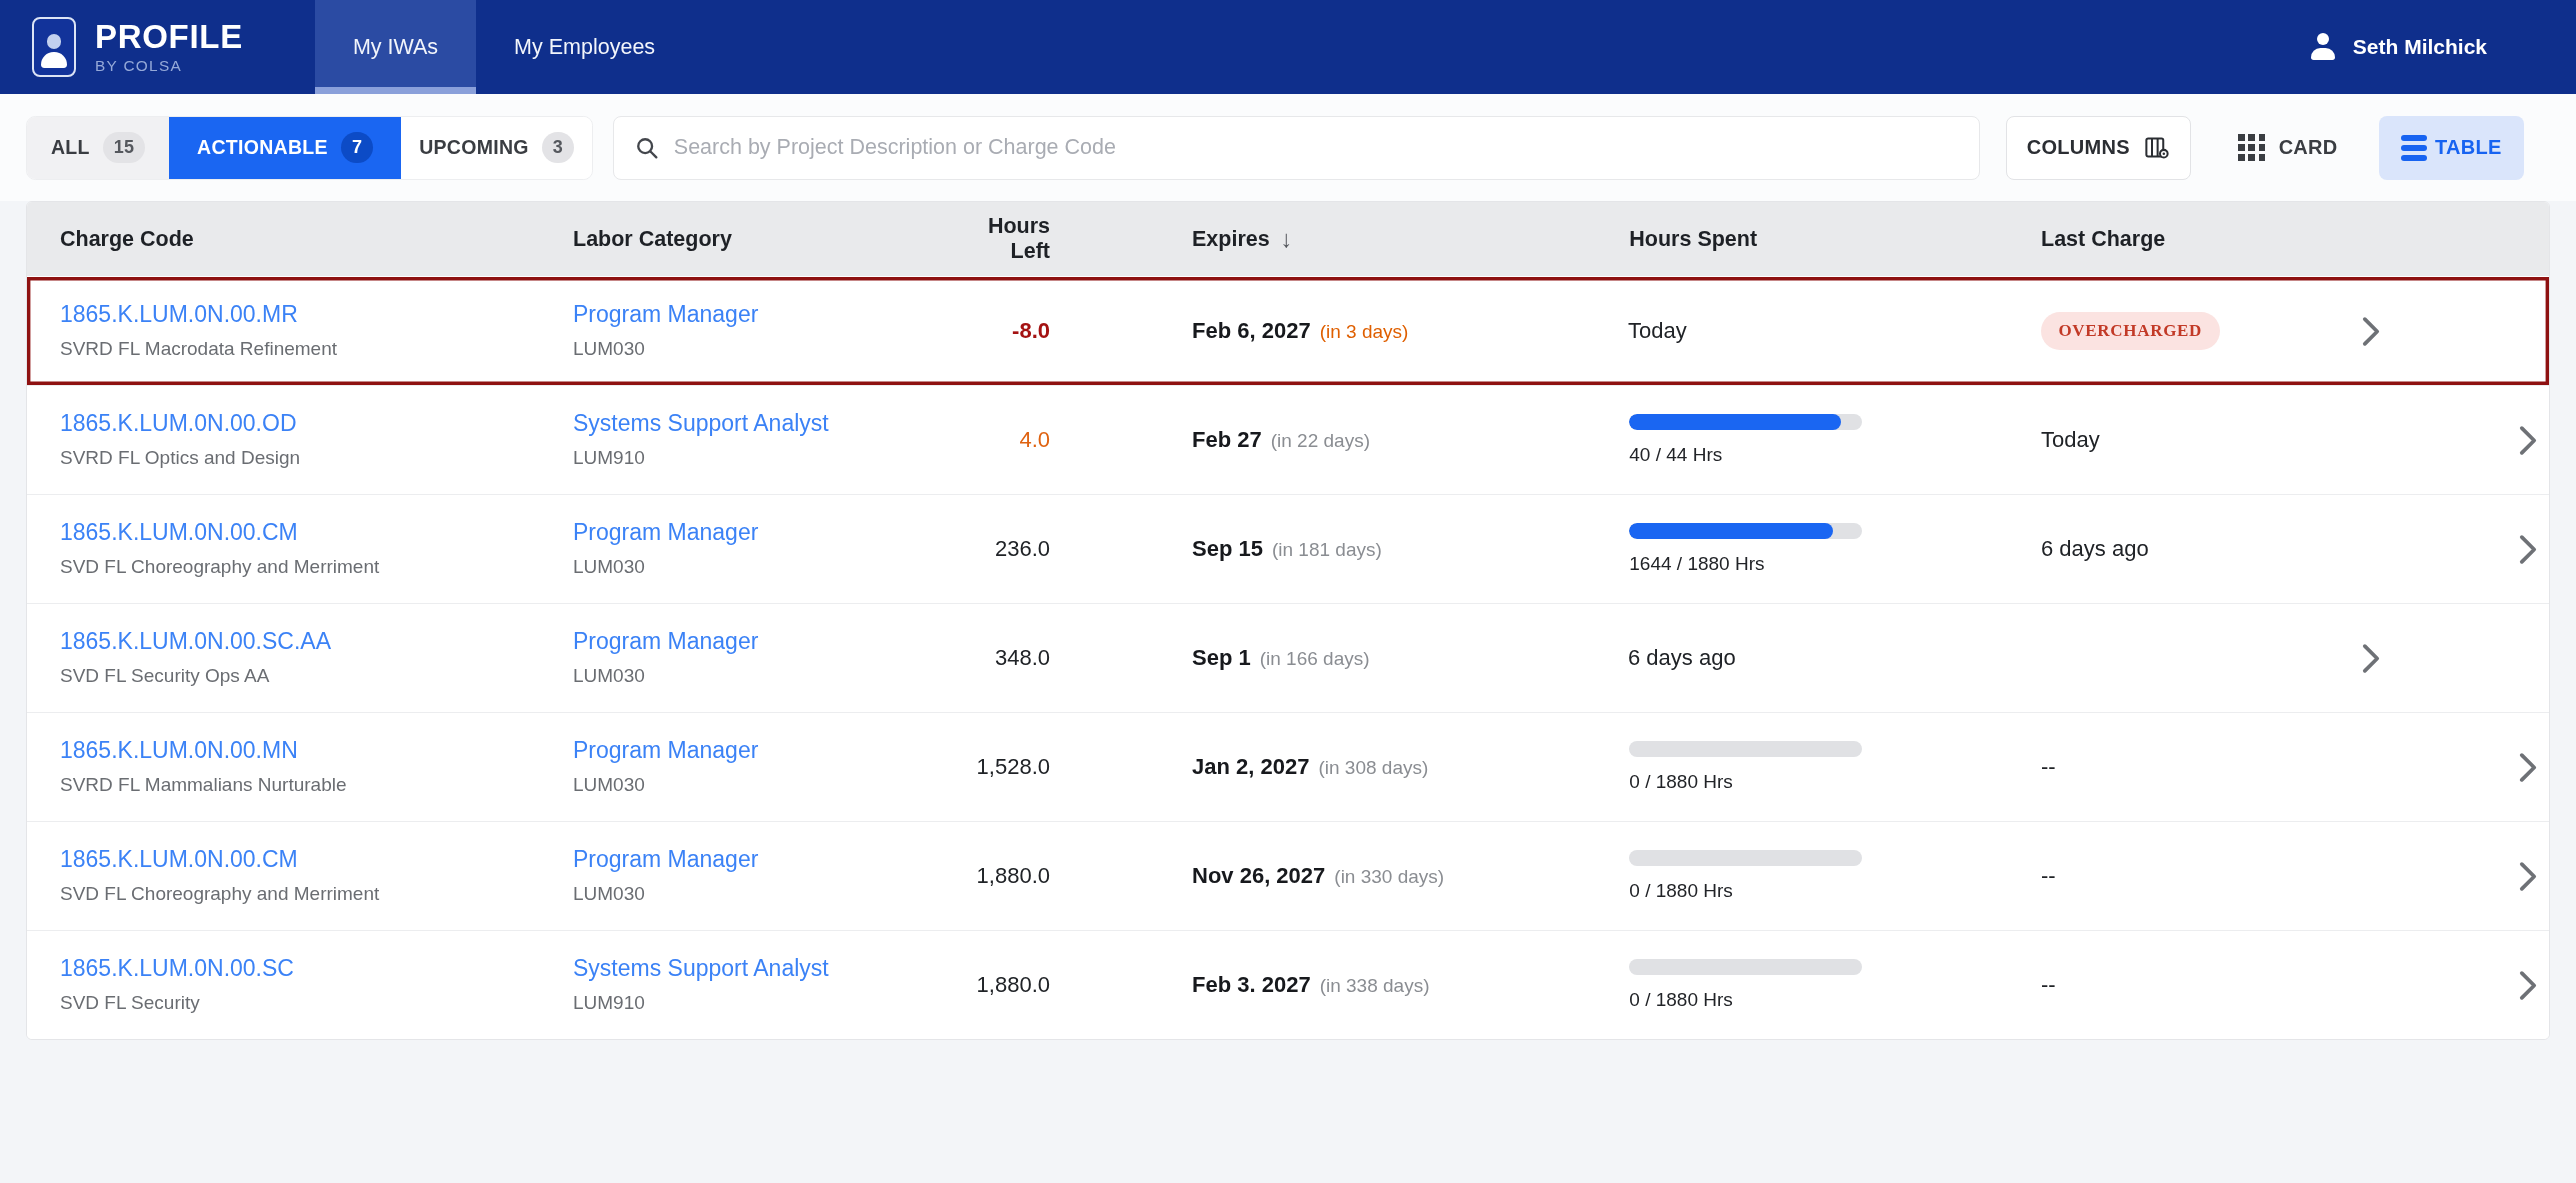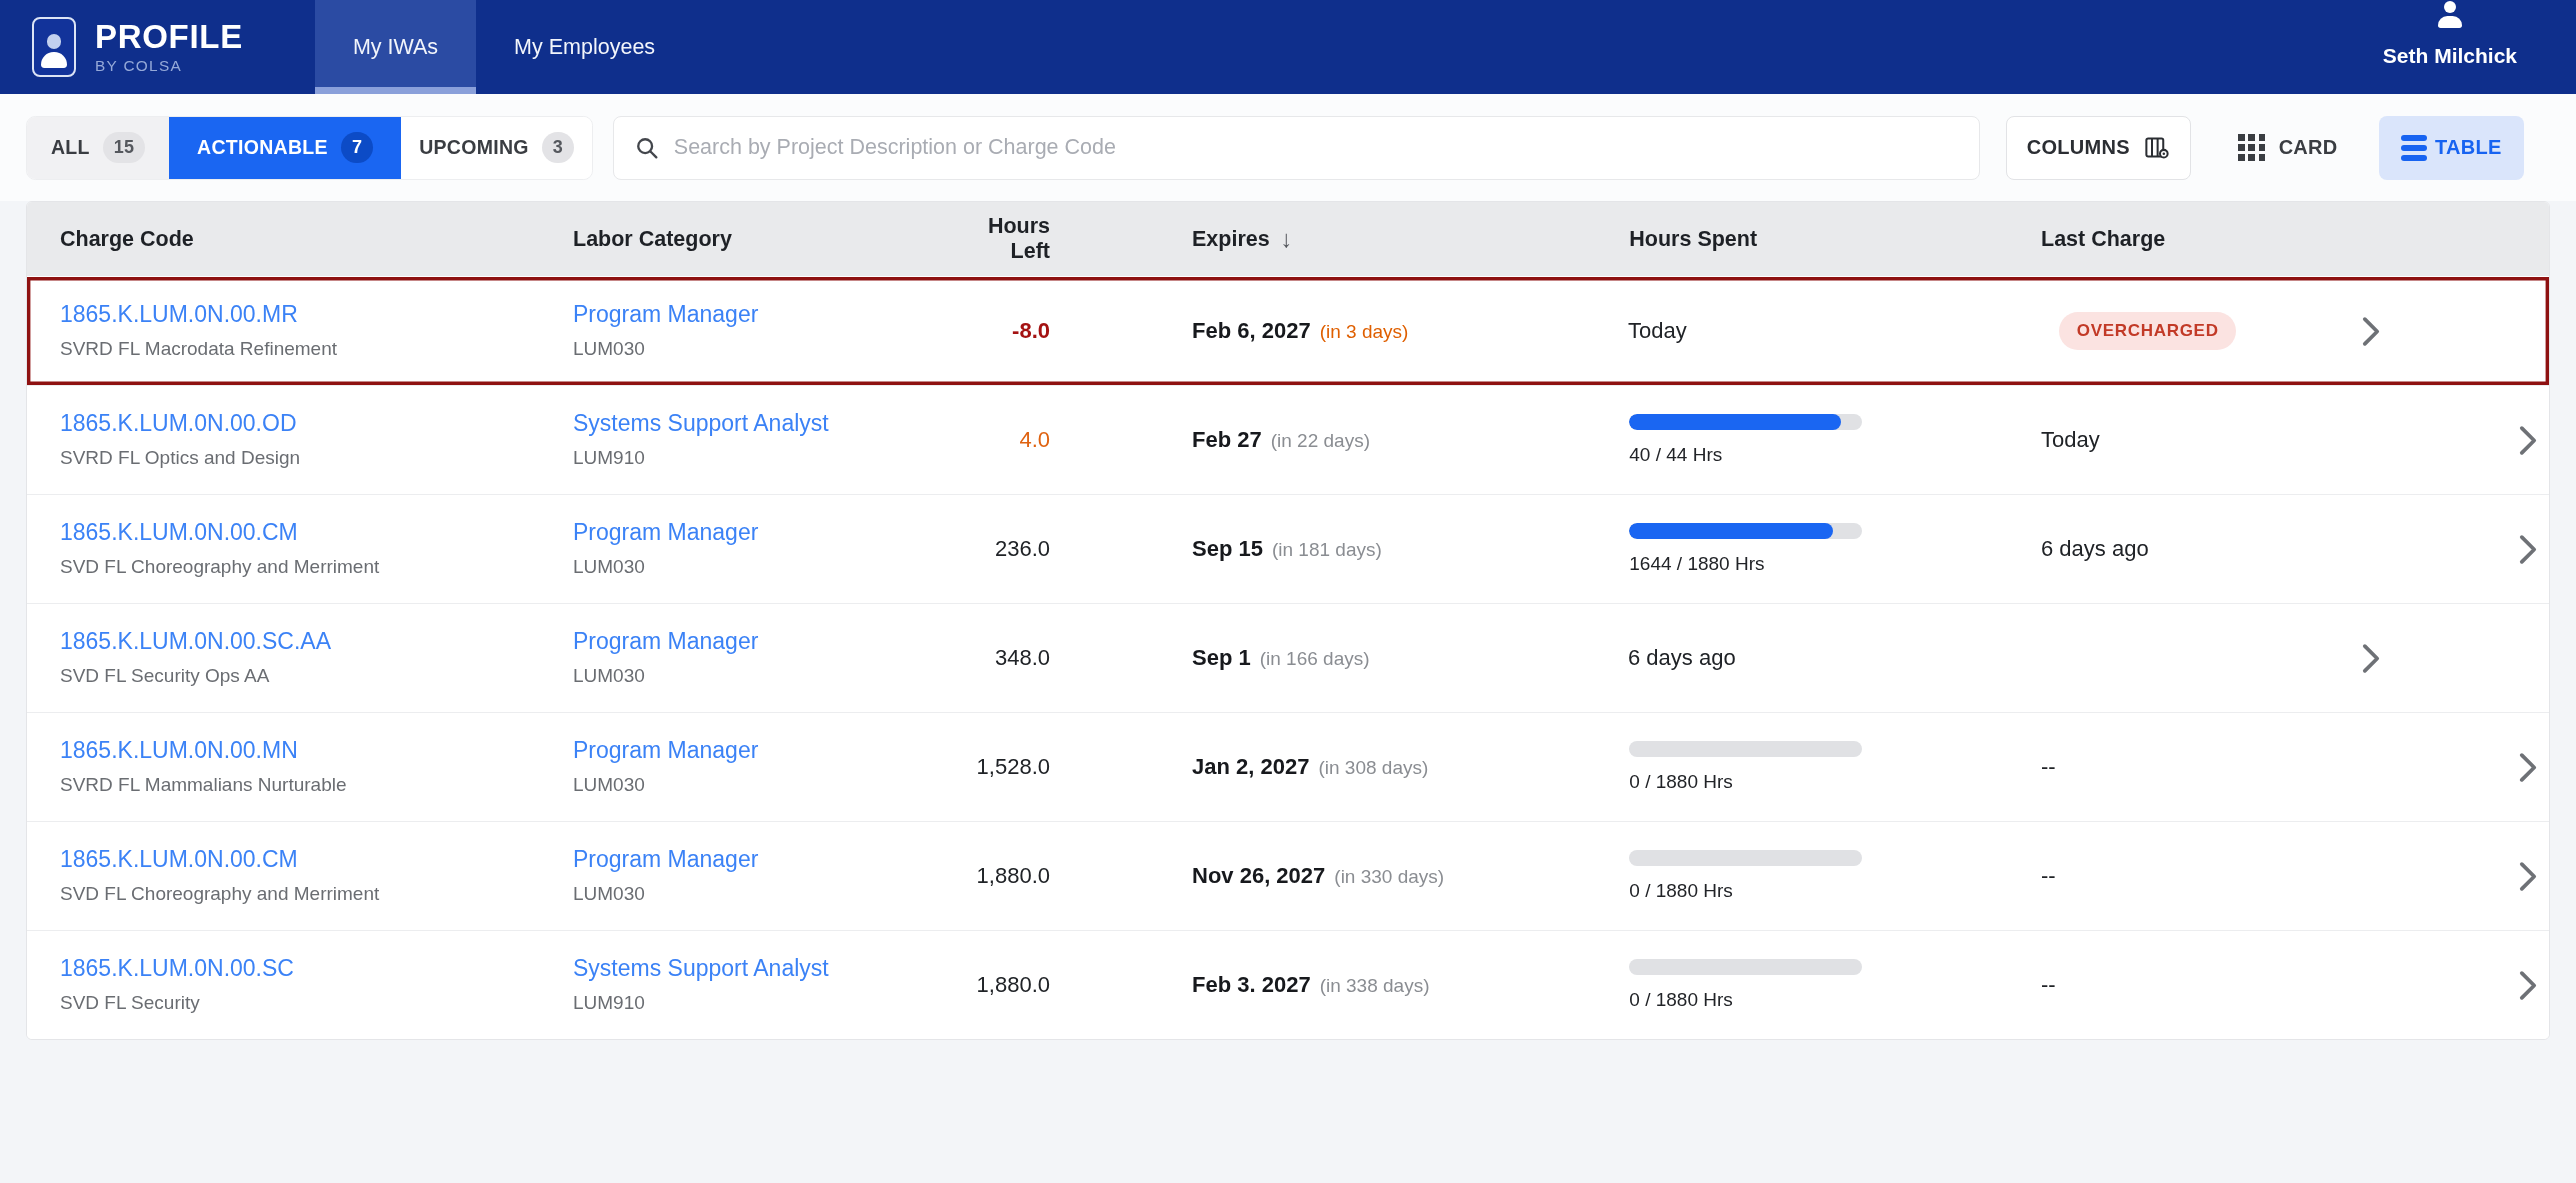--- a/index.html
+++ b/index.html
@@ -27,21 +27,21 @@
   .brand-sub { font-size: 15.4px; color: #95A9D8; letter-spacing: 1.3px; margin-top: 4px; }
 
   .tabs { display: flex; margin-left: 72px; }
   .tab {
     display: flex; align-items: center; padding: 0 38px;
     color: #F2F5FB; font-size: 21.5px; position: relative; cursor: pointer;
   }
   .tab.active { background: #2B4BA3; }
   .tab.active::after { content: ""; position: absolute; left: 0; right: 0; bottom: 0; height: 7.4px; background: #8AA0DA; }
 
-  .nav-user { margin-left: auto; margin-right: 59px; display: flex; align-items: center; gap: 14.8px; flex-direction: column; }
+  .nav-user { margin-left: auto; margin-right: 89px; display: flex; align-items: center; gap: 14.8px; }
   .person { position: relative; width: 29.5px; height: 29.5px; }
   .person::before { content: ""; position: absolute; top: 0.7px; left: 50%; transform: translateX(-50%); width: 12px; height: 12px; border-radius: 50%; background: #FFFFFF; }
   .person::after { content: ""; position: absolute; bottom: 2px; left: 50%; transform: translateX(-50%); width: 24px; height: 12px; border-radius: 12px 12px 3.4px 3.4px; background: #FFFFFF; }
   .nav-user .uname { color: #FFFFFF; font-size: 21px; font-weight: 700; }
 
   
   .toolbar {
     background: #FBFCFD; height: 107px; flex-shrink: 0;
     display: flex; align-items: center;
     padding: 0 52px 0 26px;
@@ -104,21 +104,21 @@
   .col-expires { padding-left: 142px; display: flex; align-items: baseline; gap: 9px; }
   .exp-date { font-size: 22px; font-weight: 700; color: #17191D; }
   .exp-note { font-size: 19px; color: #8A8D92; }
   .exp-note.warning { color: #DF5F00; }
   .col-spent { padding-left: 1.3px; }
   .track { width: 233px; height: 16px; border-radius: 8px; background: #E0E1E4; overflow: hidden; margin-bottom: 13.4px; }
   .fill { height: 100%; border-radius: 8px; background: #1A66F2; }
   .fill.over { background: #8E0B0B; }
   .spent-text { font-size: 19px; color: #222428; }
   .col-last { font-size: 22px; color: #202327; }
-  .col-badge { display: flex; justify-content: flex-end; }
+  .col-badge { display: flex; justify-content: flex-start; font-family: Liberation Serif, serif; }
   .badge-pill {
     font-size: 17px; font-weight: 700; letter-spacing: 0.7px;
     color: #C23A27; background: #FBE3E1; border-radius: 670px; padding: 8.7px 17.4px;
     white-space: nowrap;
   }
   .col-chev { display: flex; justify-content: center; }
 </style>
 </head>
 <body>
 

